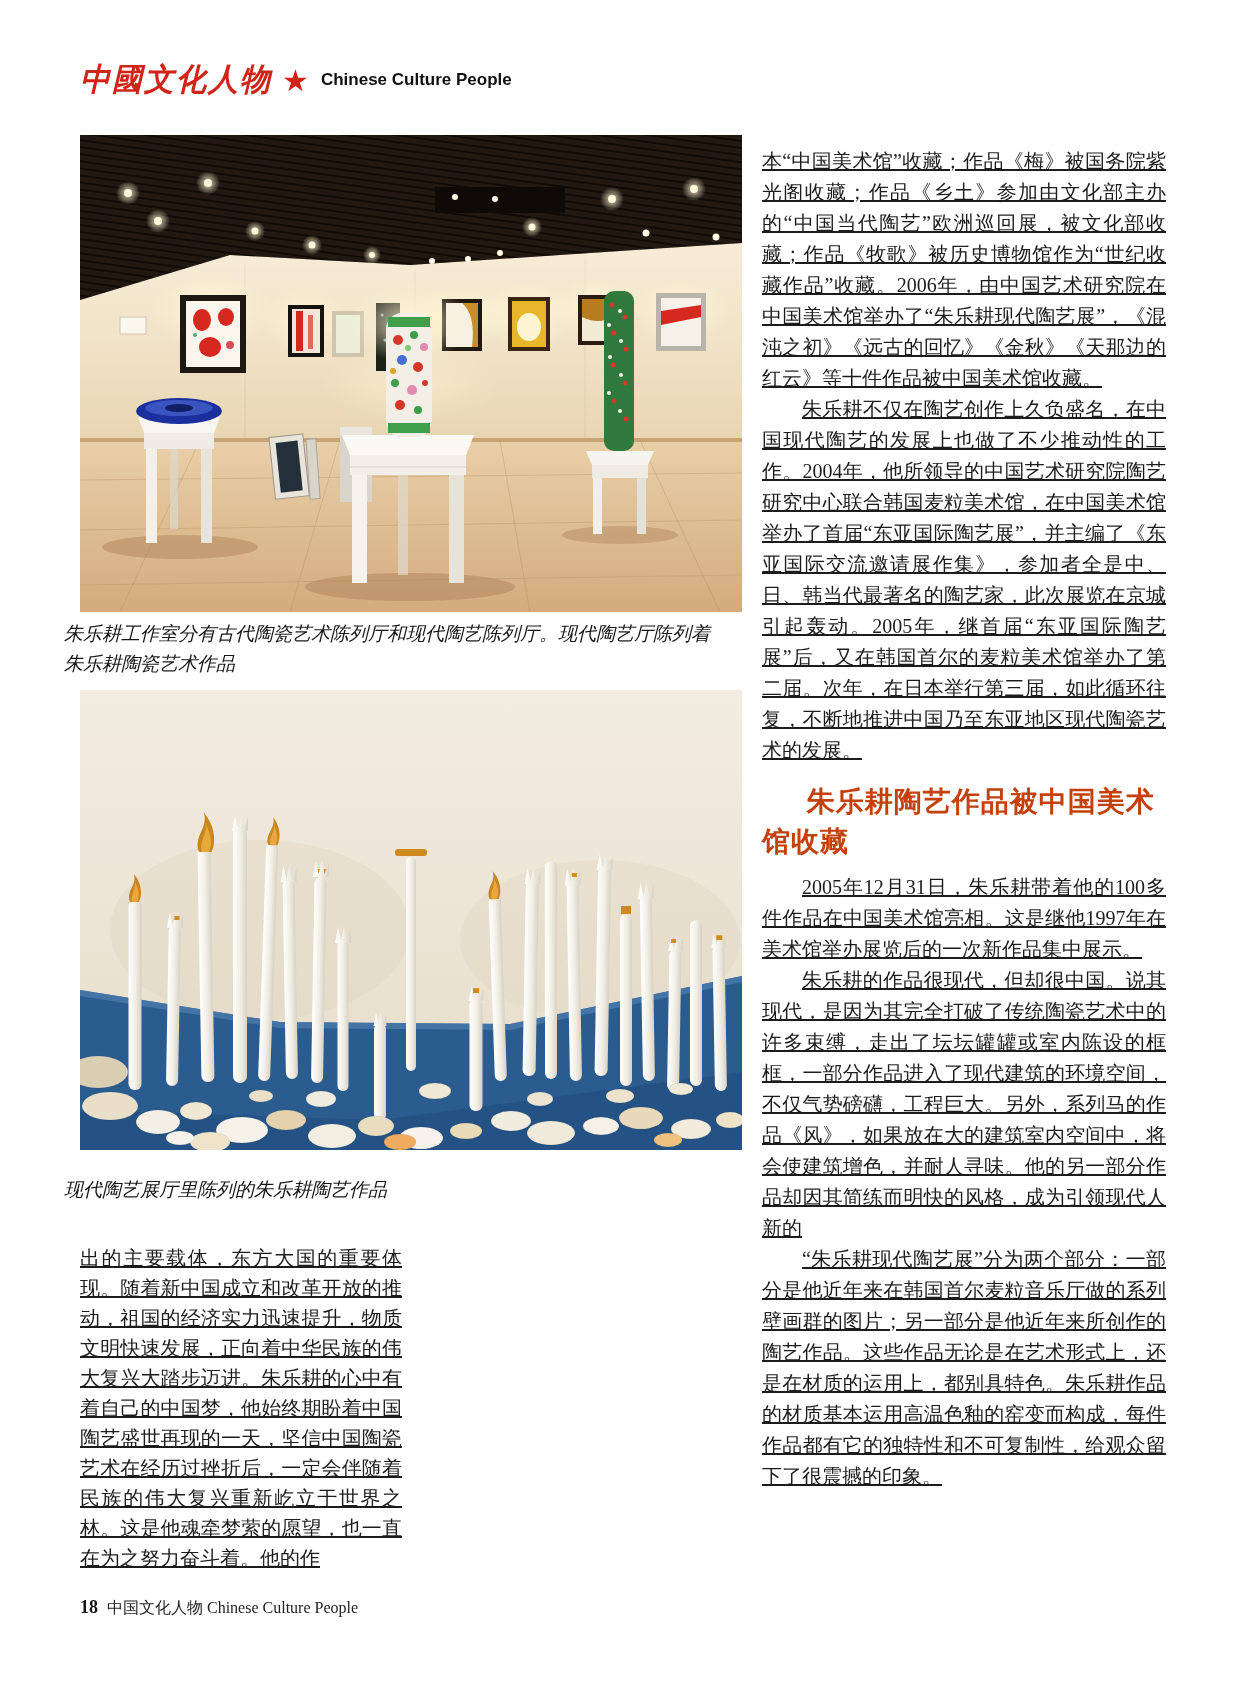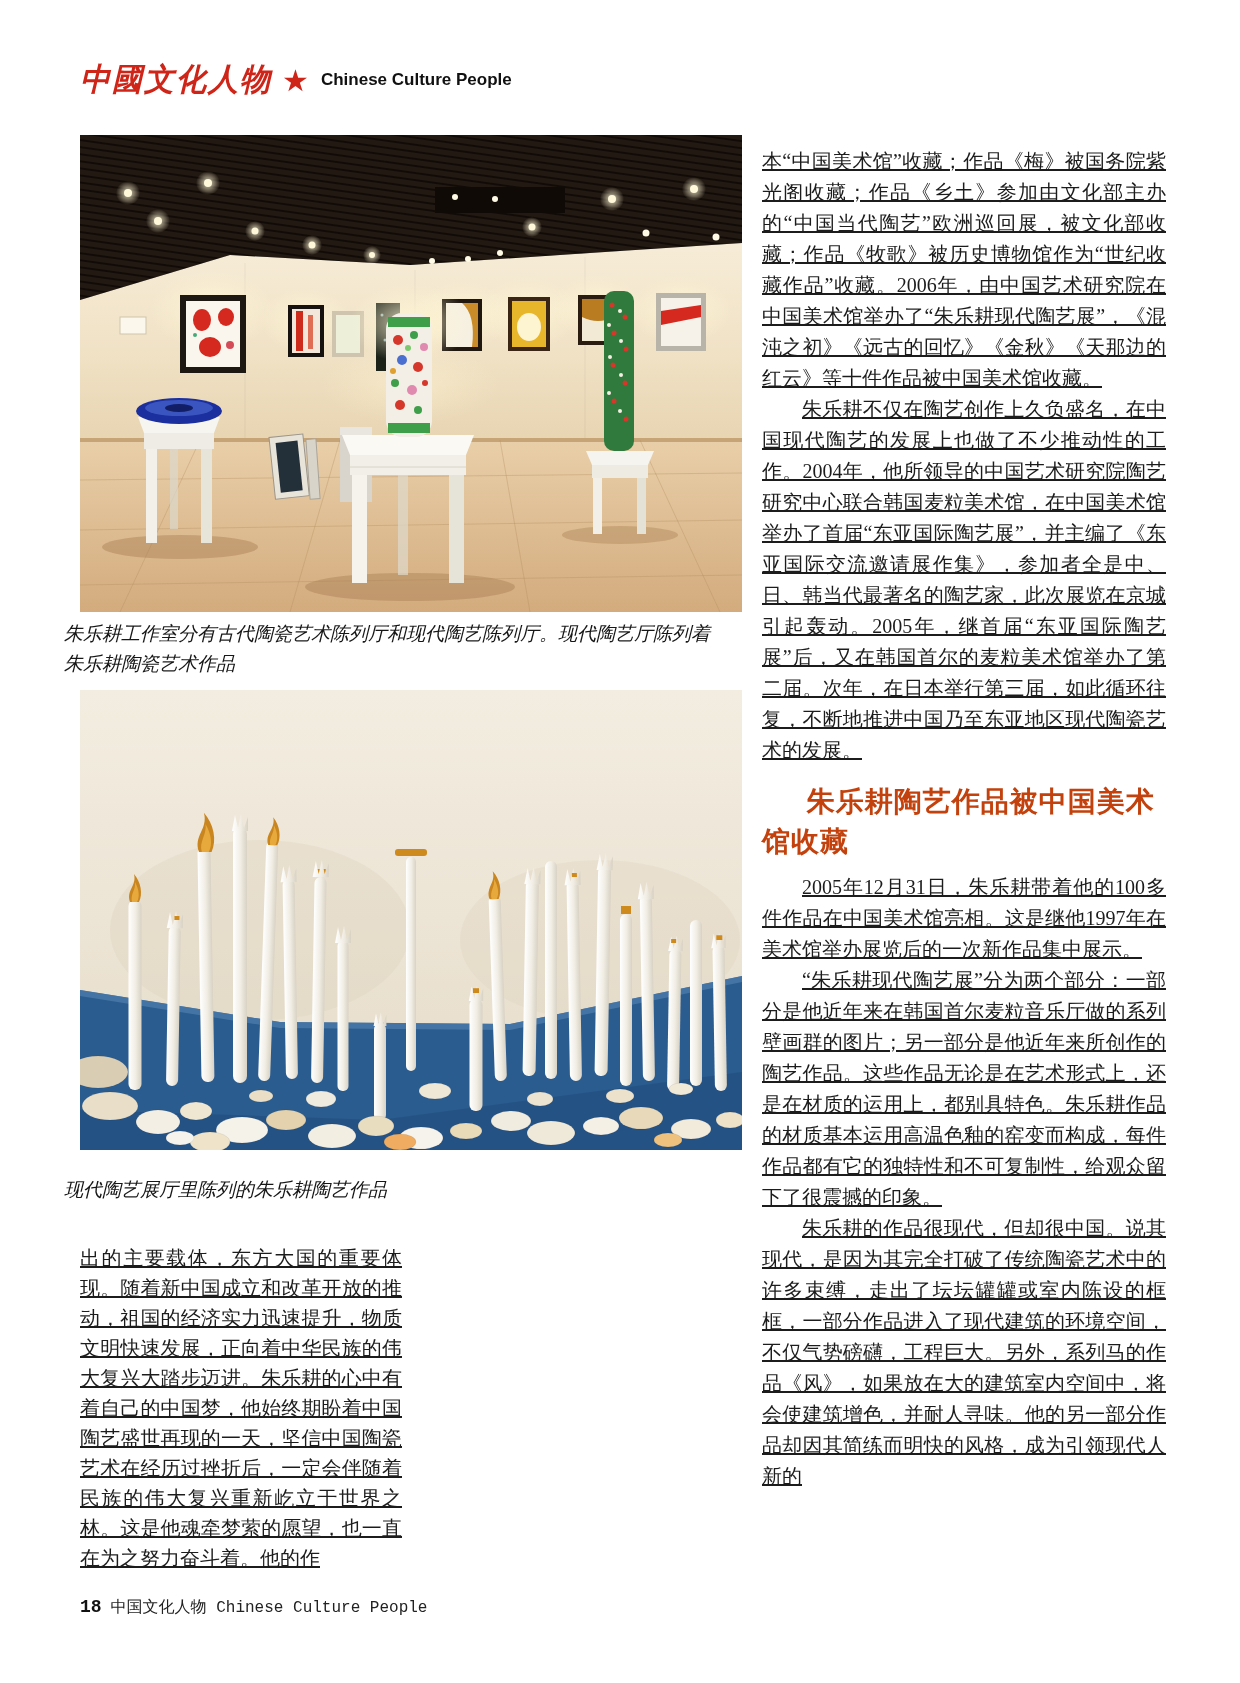--- a/index.html
+++ b/index.html
@@ -25,21 +25,21 @@
   .col{position:absolute;text-align:justify;font-size:20px;line-height:30px;color:#1c1c1c;}
   .col p{margin:0;text-indent:2em;text-decoration:underline;}
   .col p.noindent{text-indent:0;}
   .col-left{left:80px;top:1243px;width:322px;height:310px;}
   .col-mid{left:421px;top:1243px;width:321px;height:310px;}
   .col-right{left:762px;top:146px;width:404px;height:1405px;line-height:31px;}
   .col-right h2{font-family:"Liberation Sans","DejaVu Sans",sans-serif;font-weight:bold;color:#c2410c;
                 font-size:28px;line-height:40px;margin:16px 0 10px 0;text-indent:1.6em;text-align:left;
                 letter-spacing:1px;}
   
-  .ftr{position:absolute;left:80px;top:1597px;font-family:Liberation Mono, monospace;
+  .ftr{position:absolute;left:80px;top:1597px;font-family:Liberation Serif, serif;
        font-size:16px;color:#222;display:flex;align-items:baseline;gap:9px;}
   .ftr .pagenum{font-weight:bold;font-size:18px;color:#111;}
 </style>
 </head>
 <body>
 
 <div class="page">
 
   <div class="hdr">
     <span class="logo-cn">中國文化人物</span>
@@ -407,22 +407,22 @@
   <div class="col col-left">
     <p class="noindent">出的主要载体，东方大国的重要体现。随着新中国成立和改革开放的推动，祖国的经济实力迅速提升，物质文明快速发展，正向着中华民族的伟大复兴大踏步迈进。朱乐耕的心中有着自己的中国梦，他始终期盼着中国陶艺盛世再现的一天，坚信中国陶瓷艺术在经历过挫折后，一定会伴随着民族的伟大复兴重新屹立于世界之林。这是他魂牵梦萦的愿望，也一直在为之努力奋斗着。他的作</p>
   </div>
 
 
   <div class="col col-right">
     <p class="noindent">本“中国美术馆”收藏；作品《梅》被国务院紫光阁收藏；作品《乡土》参加由文化部主办的“中国当代陶艺”欧洲巡回展，被文化部收藏；作品《牧歌》被历史博物馆作为“世纪收藏作品”收藏。2006年，由中国艺术研究院在中国美术馆举办了“朱乐耕现代陶艺展”，《混沌之初》《远古的回忆》《金秋》《天那边的红云》等十件作品被中国美术馆收藏。</p>
     <p>朱乐耕不仅在陶艺创作上久负盛名，在中国现代陶艺的发展上也做了不少推动性的工作。2004年，他所领导的中国艺术研究院陶艺研究中心联合韩国麦粒美术馆，在中国美术馆举办了首届“东亚国际陶艺展”，并主编了《东亚国际交流邀请展作集》，参加者全是中、日、韩当代最著名的陶艺家，此次展览在京城引起轰动。2005年，继首届“东亚国际陶艺展”后，又在韩国首尔的麦粒美术馆举办了第二届。次年，在日本举行第三届，如此循环往复，不断地推进中国乃至东亚地区现代陶瓷艺术的发展。</p>
     <h2>朱乐耕陶艺作品被中国美术馆收藏</h2>
     <p>2005年12月31日，朱乐耕带着他的100多件作品在中国美术馆亮相。这是继他1997年在美术馆举办展览后的一次新作品集中展示。</p>
+    <p>朱乐耕的作品很现代，但却很中国。说其现代，是因为其完全打破了传统陶瓷艺术中的许多束缚，走出了坛坛罐罐或室内陈设的框框，一部分作品进入了现代建筑的环境空间，不仅气势磅礴，工程巨大。另外，系列马的作品《风》，如果放在大的建筑室内空间中，将会使建筑增色，并耐人寻味。他的另一部分作品却因其简练而明快的风格，成为引领现代人新的</p>
     <p>“朱乐耕现代陶艺展”分为两个部分：一部分是他近年来在韩国首尔麦粒音乐厅做的系列壁画群的图片；另一部分是他近年来所创作的陶艺作品。这些作品无论是在艺术形式上，还是在材质的运用上，都别具特色。朱乐耕作品的材质基本运用高温色釉的窑变而构成，每件作品都有它的独特性和不可复制性，给观众留下了很震撼的印象。</p>
-    <p>朱乐耕的作品很现代，但却很中国。说其现代，是因为其完全打破了传统陶瓷艺术中的许多束缚，走出了坛坛罐罐或室内陈设的框框，一部分作品进入了现代建筑的环境空间，不仅气势磅礴，工程巨大。另外，系列马的作品《风》，如果放在大的建筑室内空间中，将会使建筑增色，并耐人寻味。他的另一部分作品却因其简练而明快的风格，成为引领现代人新的</p>
   </div>
 
   <div class="ftr">
     <span class="pagenum">18</span>
     <span>中国文化人物 Chinese Culture People</span>
   </div>
 
 </div>
 
 </body></html>

